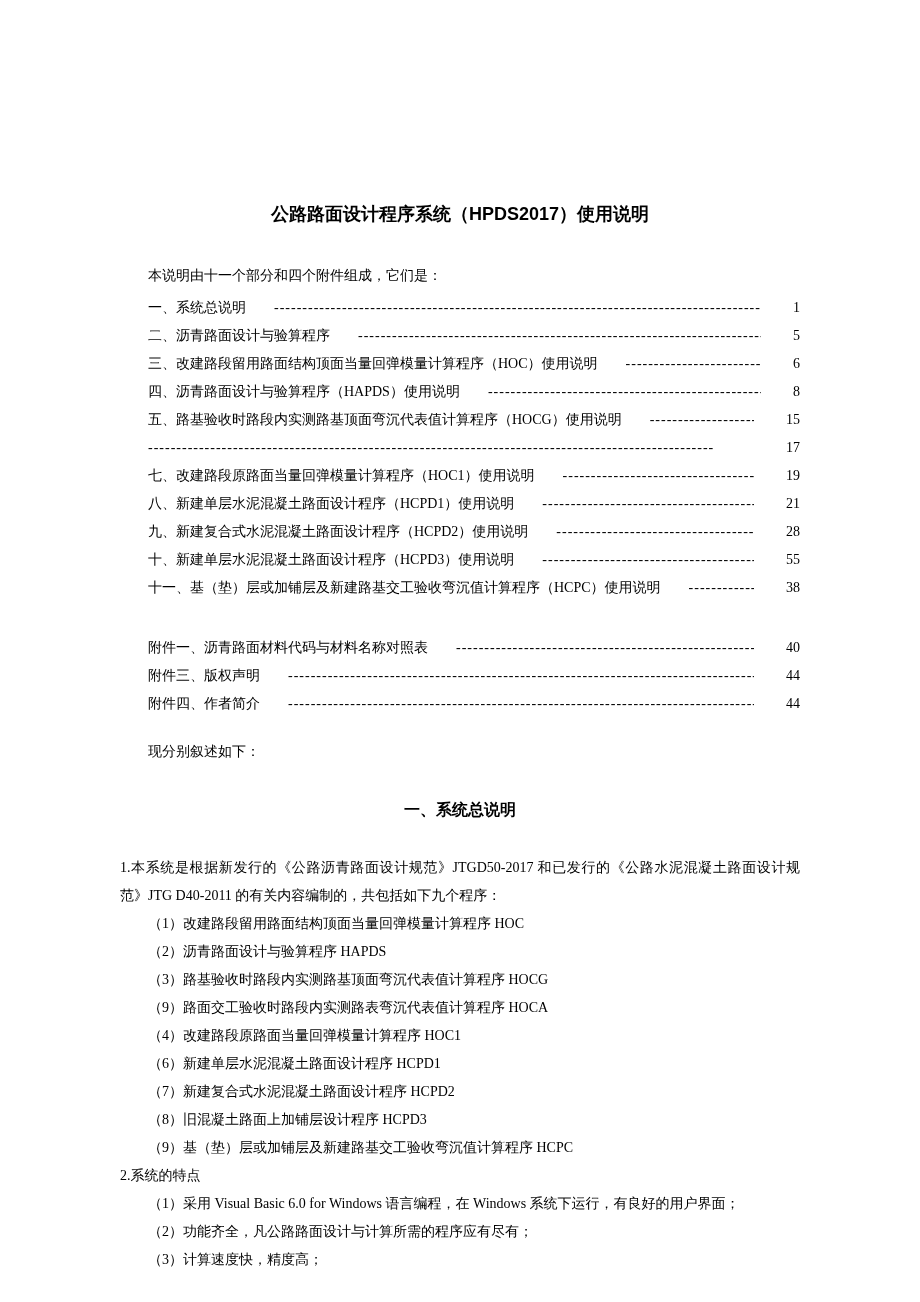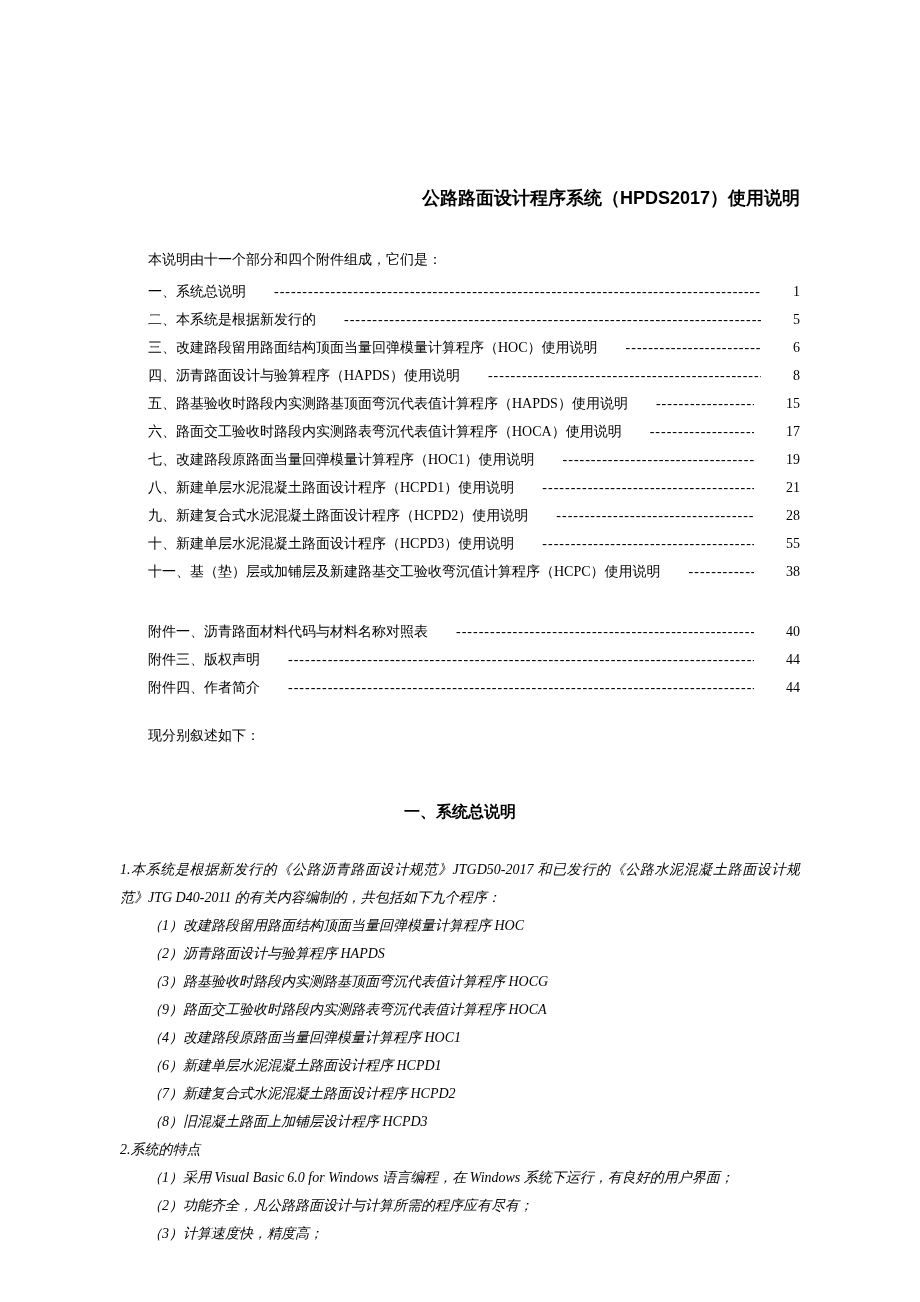--- a/index.html
+++ b/index.html
@@ -11,25 +11,26 @@
       font-family: "SimSun", "宋体", serif;
       font-size: 14px;
       line-height: 2;
       color: #000;
       background: #fff;
       padding: 180px 120px 60px 120px;
       width: 920px;
       margin: 0 auto;
     }
     .title {
-      text-align: right;
+      text-align: center;
       font-size: 18px;
       font-weight: bold;
       font-family: "SimHei", "黑体", sans-serif;
       margin-bottom: 30px;
+      margin-top: 16px;
     }
     .intro {
       text-indent: 2em;
       margin-bottom: 4px;
     }
     .toc {
       margin-bottom: 8px;
     }
     .toc-item {
       display: flex;
@@ -52,32 +53,31 @@
     .toc-page {
       flex-shrink: 0;
       padding-left: 4px;
     }
     .toc-gap {
       height: 24px;
     }
     .closing {
       text-indent: 2em;
       margin-top: 20px;
-      margin-bottom: 46px;
+      margin-bottom: 28px;
     }
     .section-title {
       text-align: center;
       font-size: 16px;
       font-weight: bold;
       font-family: "SimHei", "黑体", sans-serif;
       margin-bottom: 28px;
     }
     .body-para {
       text-align: justify;
-      font-style: italic;
     }
     .body-indent {
       text-indent: 0;
     }
     .sub-item {
       padding-left: 2em;
     }
   </style>
 </head>
 <body>
@@ -86,41 +86,40 @@
 
 <p class="intro">本说明由十一个部分和四个附件组成，它们是：</p>
 
 <div class="toc" id="toc-main">
     <div class="toc-item">
       <span class="toc-label">一、系统总说明</span>
       <span class="toc-leader"></span>
       <span class="toc-page"> 1</span>
     </div>
     <div class="toc-item">
-      <span class="toc-label">二、本系统是根据新发行的</span>
+      <span class="toc-label">二、沥青路面设计与验算程序</span>
       <span class="toc-leader"></span>
       <span class="toc-page"> 5</span>
     </div>
     <div class="toc-item">
       <span class="toc-label">三、改建路段留用路面结构顶面当量回弹模量计算程序（HOC）使用说明</span>
       <span class="toc-leader"></span>
       <span class="toc-page"> 6</span>
     </div>
     <div class="toc-item">
       <span class="toc-label">四、沥青路面设计与验算程序（HAPDS）使用说明</span>
       <span class="toc-leader"></span>
       <span class="toc-page"> 8</span>
     </div>
     <div class="toc-item">
-      <span class="toc-label">五、路基验收时路段内实测路基顶面弯沉代表值计算程序（HAPDS）使用说明</span>
+      <span class="toc-label">五、路基验收时路段内实测路基顶面弯沉代表值计算程序（HOCG）使用说明</span>
       <span class="toc-leader"></span>
       <span class="toc-page"> 15</span>
     </div>
     <div class="toc-item">
-      <span class="toc-label">六、路面交工验收时路段内实测路表弯沉代表值计算程序（HOCA）使用说明</span>
       <span class="toc-leader"></span>
       <span class="toc-page"> 17</span>
     </div>
     <div class="toc-item">
       <span class="toc-label">七、改建路段原路面当量回弹模量计算程序（HOC1）使用说明</span>
       <span class="toc-leader"></span>
       <span class="toc-page"> 19</span>
     </div>
     <div class="toc-item">
       <span class="toc-label">八、新建单层水泥混凝土路面设计程序（HCPD1）使用说明</span>
@@ -172,20 +171,21 @@
 
 <div id="programs-list">
     <p class="body-para sub-item">（1）改建路段留用路面结构顶面当量回弹模量计算程序 HOC</p>
     <p class="body-para sub-item">（2）沥青路面设计与验算程序 HAPDS</p>
     <p class="body-para sub-item">（3）路基验收时路段内实测路基顶面弯沉代表值计算程序 HOCG</p>
     <p class="body-para sub-item">（9）路面交工验收时路段内实测路表弯沉代表值计算程序 HOCA</p>
     <p class="body-para sub-item">（4）改建路段原路面当量回弹模量计算程序 HOC1</p>
     <p class="body-para sub-item">（6）新建单层水泥混凝土路面设计程序 HCPD1</p>
     <p class="body-para sub-item">（7）新建复合式水泥混凝土路面设计程序 HCPD2</p>
     <p class="body-para sub-item">（8）旧混凝土路面上加铺层设计程序 HCPD3</p>
+    <p class="body-para sub-item">（9）基（垫）层或加铺层及新建路基交工验收弯沉值计算程序 HCPC</p>
   </div>
 
 <p class="body-para body-indent">2.系统的特点</p>
 
 <div id="features-list">
     <p class="body-para sub-item">（1）采用 Visual Basic 6.0 for Windows 语言编程，在 Windows 系统下运行，有良好的用户界面；</p>
     <p class="body-para sub-item">（2）功能齐全，凡公路路面设计与计算所需的程序应有尽有；</p>
     <p class="body-para sub-item">（3）计算速度快，精度高；</p>
   </div>
 

